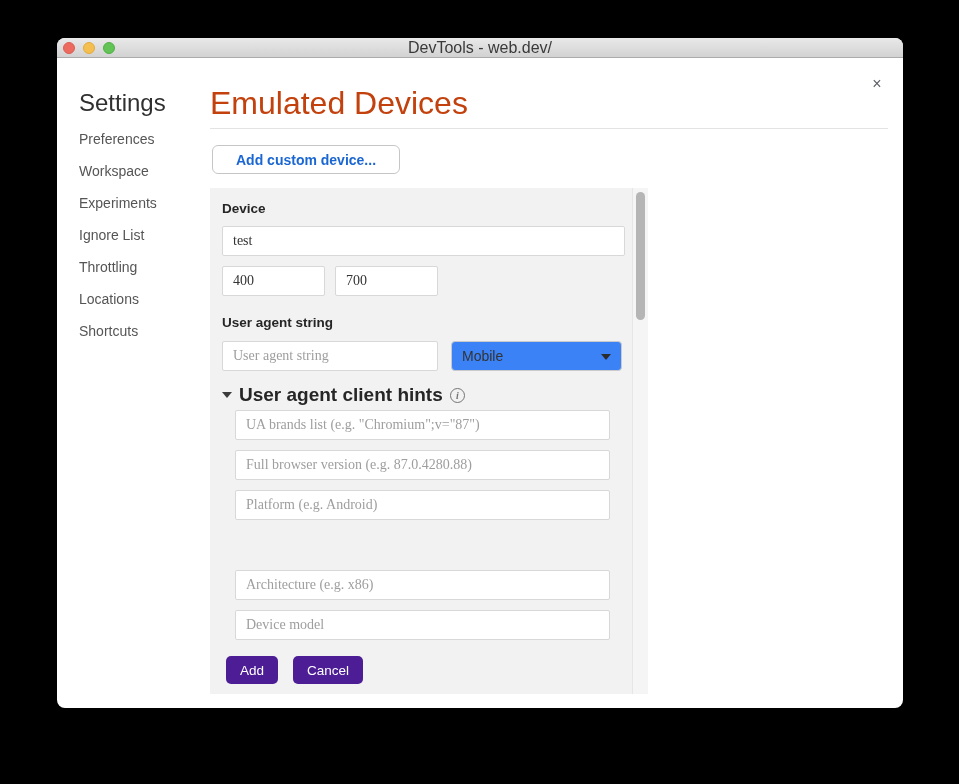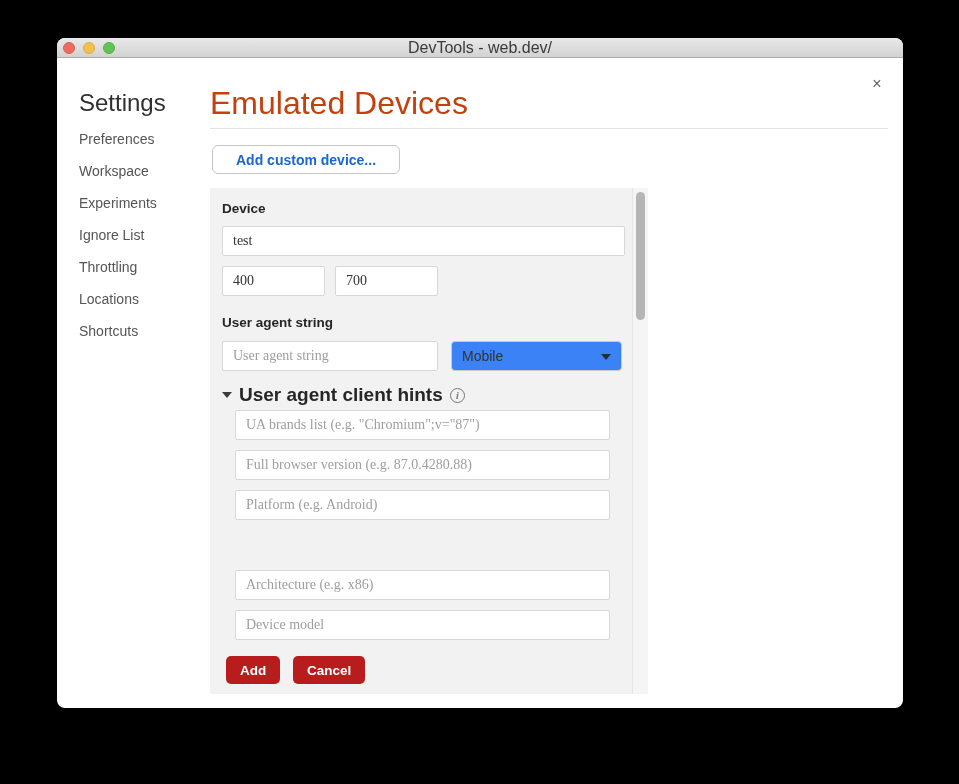--- a/index.html
+++ b/index.html
@@ -125,22 +125,22 @@
     color: #757575; font-size: 10px; font-weight: 700;
     display: inline-flex; align-items: center; justify-content: center;
     font-family: "Liberation Serif", serif; font-style: italic;
   }
   .hint-input { left: 25px; width: 375px; }
   .hint-0 { top: 222px; } .hint-1 { top: 262px; } .hint-2 { top: 302px; }
   .hint-3 { top: 342px; } .hint-4 { top: 382px; } .hint-5 { top: 422px; }
 
   .btn-primary {
     position: absolute; top: 468px; height: 28px;
-    background: #b91c1c; border: none; border-radius: 5px;
-    color: #fff; font-size: 13.5px; font-weight: 700;
+    background: #4c1d95; border: none; border-radius: 5px;
+    color: #fff; font-size: 13.5px; font-weight: 400;
     font-family: inherit; padding: 0 14px; cursor: pointer;
   }
   .btn-add    { left: 16px; }
   .btn-cancel { left: 83px; }
 
   .scroll-track {
     position: absolute; right: 0; top: 0;
     width: 16px; height: 100%;
     background: #f5f5f5; border-left: 1px solid #e6e6e6;
   }

